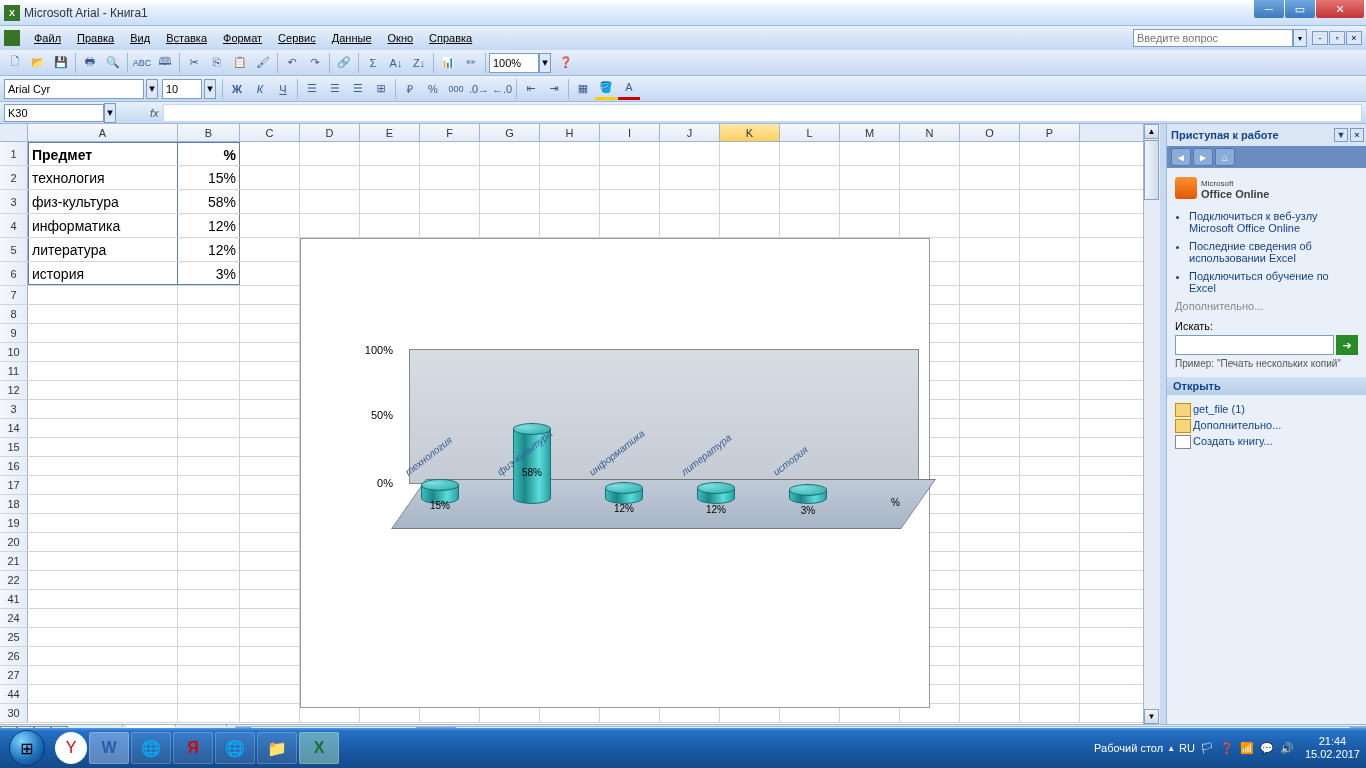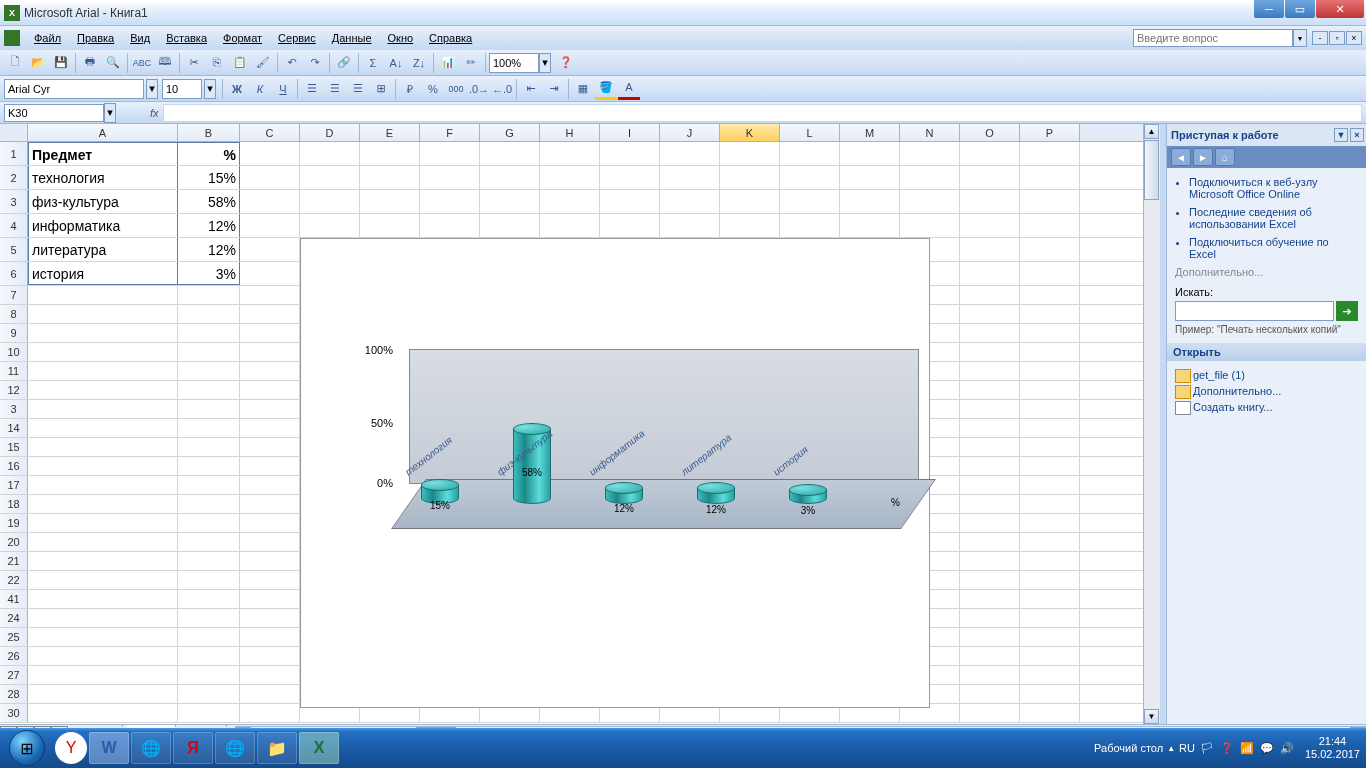--- a/index.html
+++ b/index.html
@@ -735,21 +735,21 @@
           <div class="cell" style="width: 60px;"></div>
           <div class="cell" style="width: 60px;"></div>
           <div class="cell" style="width: 60px;"></div>
           <div class="cell" style="width: 60px;"></div>
           <div class="cell" style="width: 60px;"></div>
           <div class="cell" style="width: 60px;"></div>
           <div class="cell" style="width: 60px;"></div>
           <div class="cell" style="width: 60px;"></div>
         </div>
         <div class="row">
-          <div class="rowh">28</div>
+          <div class="rowh">44</div>
           <div class="cell" style="width: 150px;"></div>
           <div class="cell" style="width: 62px;"></div>
           <div class="cell" style="width: 60px;"></div>
           <div class="cell" style="width: 60px;"></div>
           <div class="cell" style="width: 60px;"></div>
           <div class="cell" style="width: 60px;"></div>
           <div class="cell" style="width: 60px;"></div>
           <div class="cell" style="width: 60px;"></div>
           <div class="cell" style="width: 60px;"></div>
           <div class="cell" style="width: 60px;"></div>
@@ -779,21 +779,21 @@
           <div class="cell" style="width: 60px;"></div>
           <div class="cell" style="width: 60px;"></div>
         </div>
       </div>
     <div class="chart">
       <div class="chart-plot">
         <div class="chart-back"></div>
         <div class="chart-floor"></div>
         <div class="yaxis">
           <div style="top:-5px">100%</div>
-          <div style="top:68px">50%</div>
+          <div style="top:60px">50%</div>
           <div style="top:128px">0%</div>
         </div>
         <div id="bars">
             <div class="cylinder" style="left: 70px; bottom: 25px; top: 135.5px;">
               <div class="cyl-top"></div>
               <div class="cyl-body" style="height:19.5px"></div>
               <div class="cyl-label">15%</div>
             </div>
             <div class="cylinder" style="left: 162px; bottom: 24px; top: 79.6px;">
               <div class="cyl-top"></div>
@@ -840,20 +840,24 @@
         <div>▼</div>
         <div>×</div>
       </div>
     </div>
     <div class="tp-nav">
       <div>◄</div>
       <div>►</div>
       <div>⌂</div>
     </div>
     <div class="tp-body">
+      <div class="tp-logo">
+        <div class="olg"></div>
+        <div><span style="font-size:8px">Microsoft</span><br><b>Office Online</b></div>
+      </div>
       <ul class="tp-links">
         <li>Подключиться к веб-узлу Microsoft Office Online</li>
         <li>Последние сведения об использовании Excel</li>
         <li>Подключиться обучение по Excel</li>
         <li class="more">Дополнительно...</li>
       </ul>
       <div class="tp-search-lbl">Искать:</div>
       <div class="tp-search">
         <input style="">
         <div class="go">➔</div>

